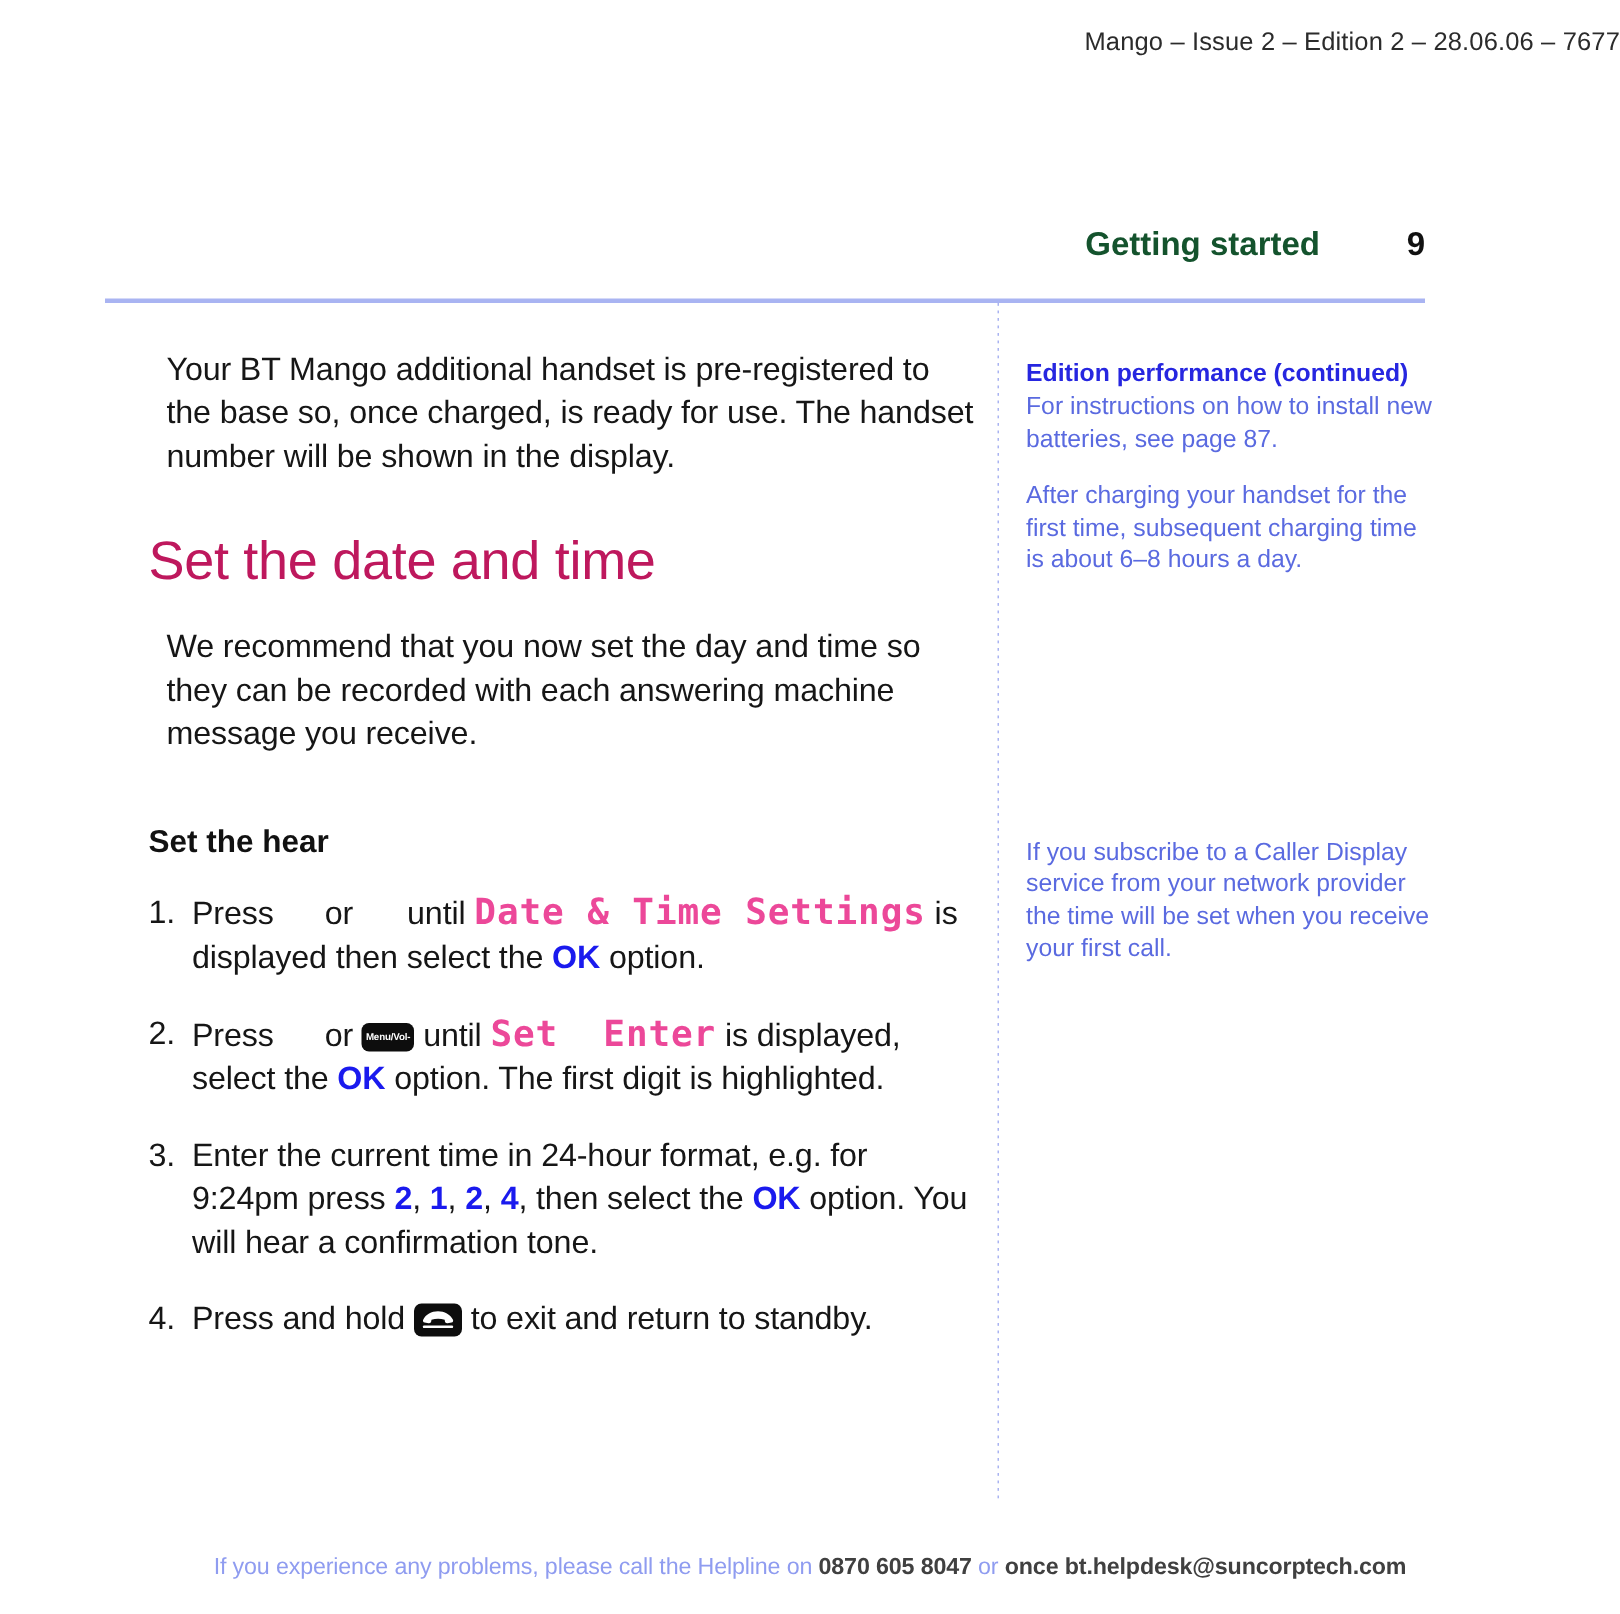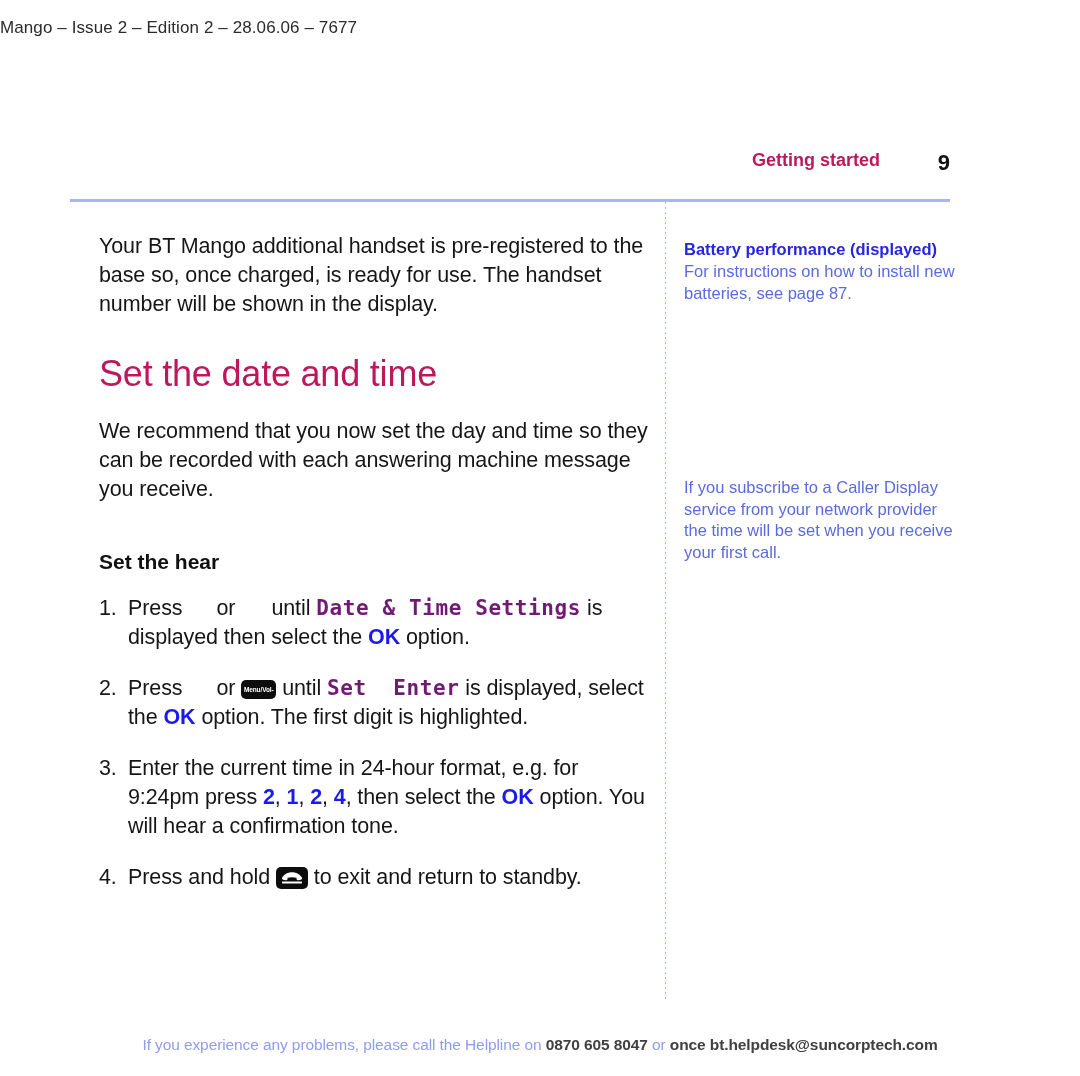--- a/index.html
+++ b/index.html
@@ -15,41 +15,41 @@
     color: #1a1a1a;
     overflow: hidden;
   }
 
   
   .run-head {
     position: absolute;
     top: 18px;
     left: 0;
     width: 1080px;
-    text-align: left;
+    text-align: right;
     font-size: 17px;
     letter-spacing: 0.1px;
     color: #2b2b2b;
   }
 
   
   .chapter-row {
     position: absolute;
     top: 150px;
     left: 70px;
     width: 880px;
     height: 30px;
   }
   .chapter-title {
     position: absolute;
     right: 70px;
     top: 0;
-    font-size: 18px;
+    font-size: 22px;
     font-weight: 600;
-    color: #be185d;
+    color: #14532d;
     white-space: nowrap;
   }
   .page-no {
     position: absolute;
     right: 0;
     top: 0;
     font-size: 22px;
     font-weight: 600;
     color: #111111;
   }
@@ -80,21 +80,21 @@
   .main-col {
     position: absolute;
     left: 99px;
     top: 232px;
     width: 550px;
   }
   .body-p {
     font-size: 21.5px;
     line-height: 29px;
     color: #161616;
-    margin: 0 0 34px 0;
+    margin: 0 0 34px 12px;
     letter-spacing: -0.1px;
   }
   h1.sec-title {
     font-size: 36px;
     font-weight: 400;
     color: #be185d;
     margin: 0 0 22px 0;
     letter-spacing: -0.2px;
   }
   h2.sub-title {
@@ -135,22 +135,22 @@
   .digit {
     color: #1a1aee;
     font-weight: bold;
   }
   .ital {
   }
 
   
   .lcd {
     font-family: "DejaVu Sans Mono", monospace;
-    color: #701a75;
-    font-size: 21px;
+    color: #ec4899;
+    font-size: 24px;
     font-weight: bold;
     letter-spacing: 0.6px;
     white-space: pre;
   }
 
   
   .key-blank {
     display: inline-block;
     width: 34px;
     height: 16px;
@@ -291,19 +291,20 @@
           <rect x="1" y="10.6" width="20" height="1.8" rx="0.6" fill="#ffffff"></rect>
         </svg>
       </span>
       <span>to exit and return to standby.</span>
     </li>
 
   </ol>
 </div>
 
 <div class="side-col">
-  <div class="side-head">Battery performance (displayed)</div>
+  <div class="side-head">Edition performance (continued)</div>
   <p class="side-p">For instructions on how to install new batteries, see page 87.</p>
+  <p class="side-p">After charging your handset for the first time, subsequent charging time is about 6–8 hours a day.</p>
   <div class="side-gap"></div>
   <p class="side-p">If you subscribe to a Caller Display service from your network provider the time will be set when you receive your first call.</p>
 </div>
 
 <div class="footer"><span>If you experience any problems, please call the Helpline on </span><b>0870 605 8047</b><span> or </span><b>once bt.helpdesk@suncorptech.com</b></div>
 
 </body></html>

